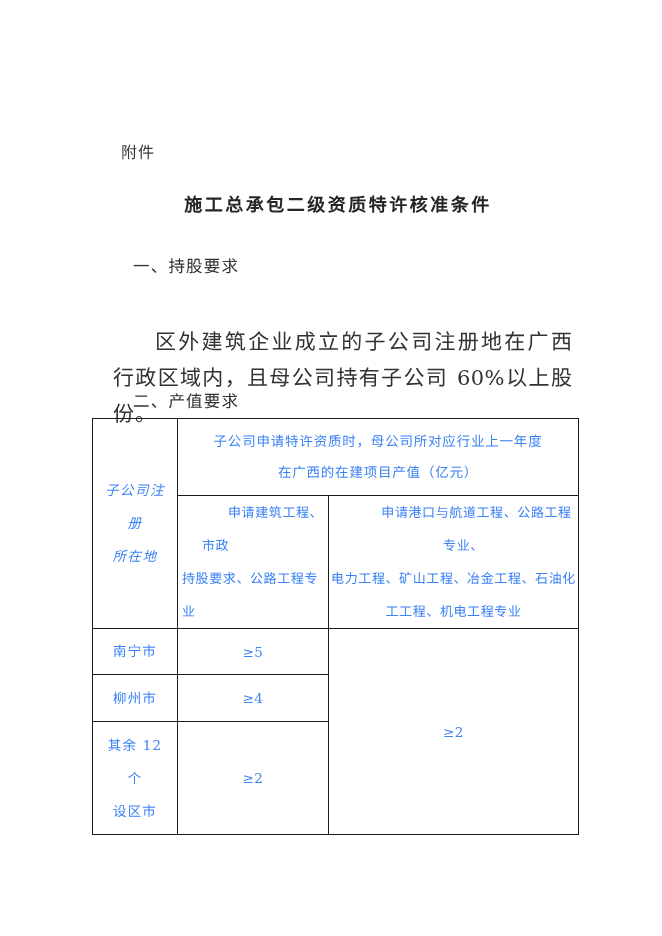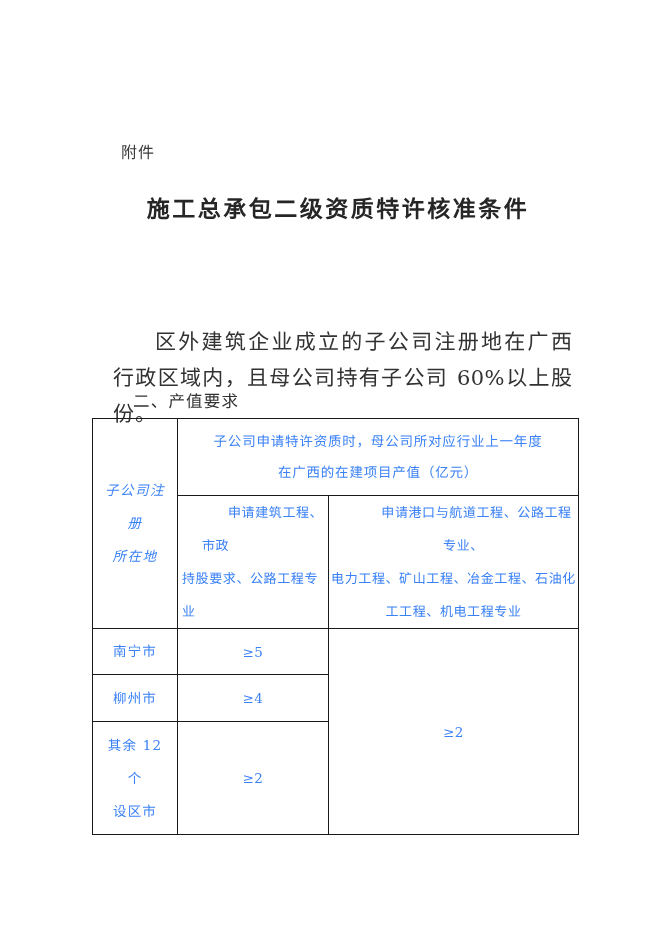--- a/index.html
+++ b/index.html
@@ -35,21 +35,21 @@
     white-space: nowrap;
   }
 
   
   .doc-title {
     position: absolute;
     left: 0;
     right: 0;
     top: 190px;
     text-align: center;
-    font-size: 23px;
+    font-size: 18px;
     font-weight: 600;
     letter-spacing: 2.5px;
     color: #262626;
     white-space: nowrap;
     padding-left: 14px;
     box-sizing: border-box;
   }
 
   
   .section-heading {
@@ -160,20 +160,21 @@
 </style>
 </head>
 <body>
 
 <div class="page">
 
   <div class="attachment-label">附件</div>
 
   <div class="doc-title">施工总承包二级资质特许核准条件</div>
 
+  <div class="section-heading h1">一、持股要求</div>
 
   <p class="body-paragraph"><span>区外建筑企业成立的子公司注册地在广西行政区域内，且母公司持有子公司 </span><span class="num">60%</span><span>以上股份。</span></p>
 
   <div class="section-heading h2">二、产值要求</div>
 
   <table class="req-table">
     <colgroup>
       <col class="col-region">
       <col class="col-typea">
       <col class="col-typeb">

